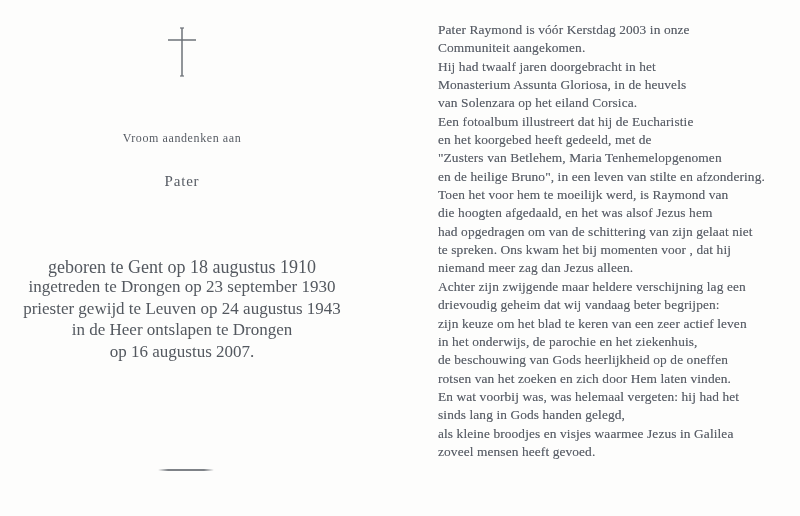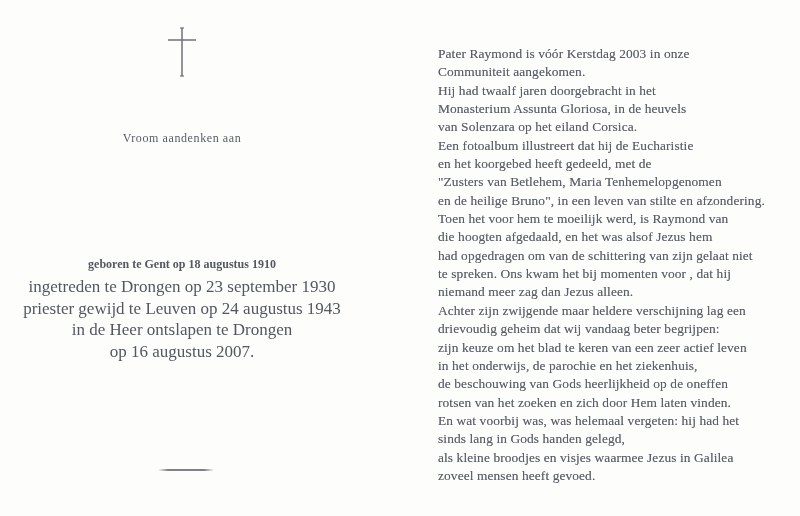--- a/index.html
+++ b/index.html
@@ -35,24 +35,23 @@
   }
   .name{
     top:201px;
     font-size:26px;
     letter-spacing:0.6px;
     color:#464b53;
     text-shadow:0 0 0.5px rgba(70,75,83,.55);
   }
   .birth{
     top:257px;
-    font-size:12px;
+    font-size:18px;
     color:#53585f;
     white-space:pre;
-    font-weight:bold;
   }
   .life{
     top:276px;
     font-size:17px;
     line-height:21.7px;
     color:#53585f;
     white-space:pre-line;
   }
   .divider{
     top:469px;left:150px;width:56px;height:2px;
@@ -62,21 +61,20 @@
   .left-col .divider{width:56px;text-align:initial;}
   
   .right-col{
     position:absolute;left:438px;top:21px;width:360px;
     font-size:13.4px;
     line-height:18.35px;
     letter-spacing:0.1px;
     color:#5a5f68;
     white-space:pre-line;
     text-shadow:0 0 0.4px rgba(90,95,104,.55);
-    margin-top:24px;
   }
   .closing{
     position:absolute;left:448px;top:486px;
     font-size:13.6px;
     letter-spacing:0.2px;
     color:#5a5f68;
     text-shadow:0 0 0.4px rgba(90,95,104,.55);
     white-space:pre;
   }
 </style>
@@ -91,20 +89,21 @@
       <svg width="46" height="52" viewBox="0 0 46 52" aria-hidden="true">
         <line x1="23" y1="2" x2="23" y2="50" stroke="#6d7278" stroke-width="1.5"></line>
         <line x1="9" y1="14" x2="37" y2="14" stroke="#6d7278" stroke-width="1.5"></line>
         <line x1="21" y1="2" x2="25" y2="2" stroke="#6d7278" stroke-width="1.2"></line>
         <line x1="21" y1="50" x2="25" y2="50" stroke="#6d7278" stroke-width="1.2"></line>
       </svg>
     </div>
 
     <div class="dedication">Vroom aandenken aan</div>
 
+    <div class="pater">Pater</div>
 
 
     <div class="birth">geboren te Gent op 18 augustus 1910</div>
 
     <div class="life">ingetreden te Drongen op 23 september 1930
 priester gewijd te Leuven op 24 augustus 1943
 in de Heer ontslapen te Drongen
 op 16 augustus 2007.</div>
 
     <div class="divider"></div>

